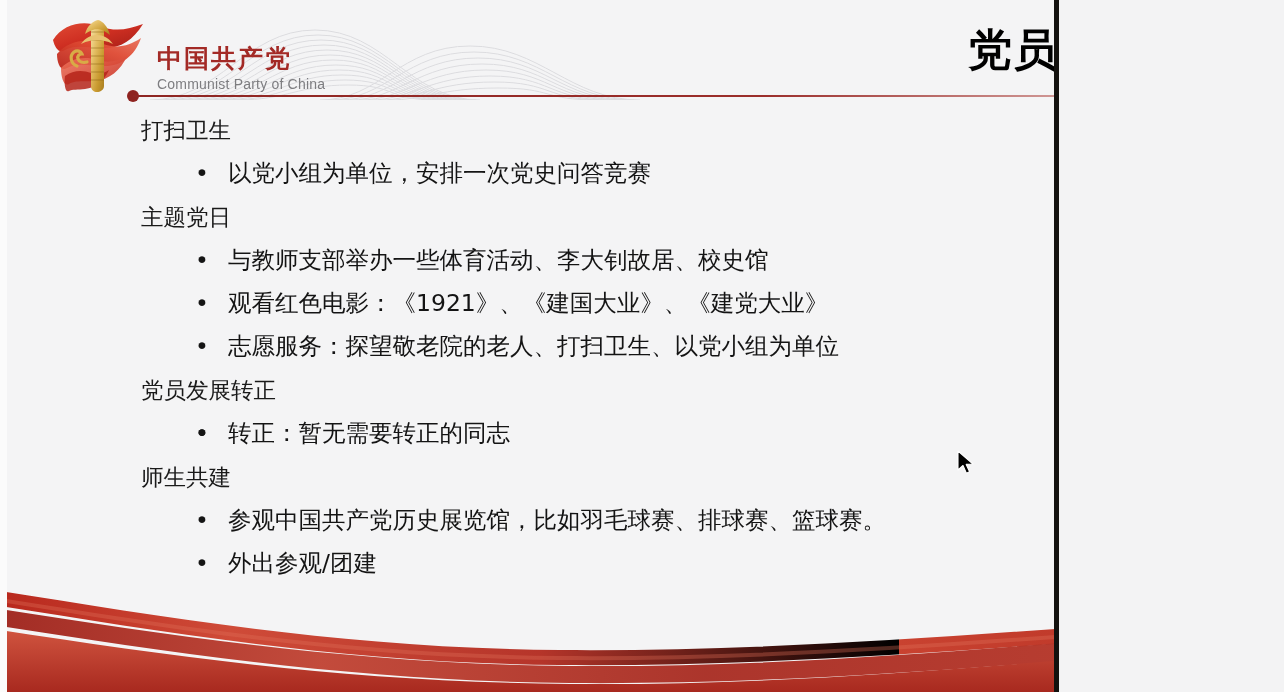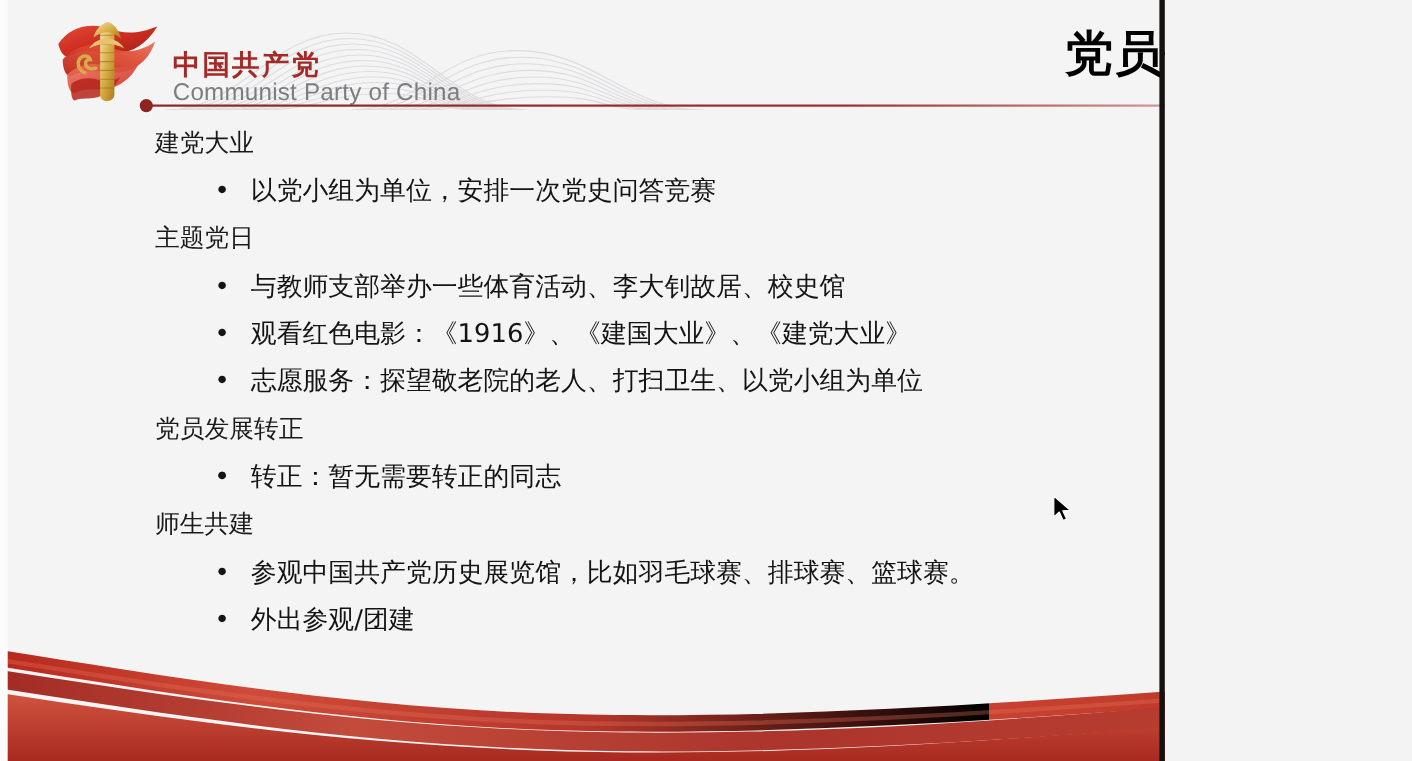--- a/index.html
+++ b/index.html
@@ -34,21 +34,21 @@
   }
   #emblem svg { display:block; width:106px; height:76px; }
 
   #brand { position:absolute; left:157px; top:44px; }
   #brand-cn {
     font-size:25px; font-weight:bold; color:#a32a26;
     letter-spacing:2px; line-height:29px;
     font-family:"DejaVu Sans","Liberation Sans",sans-serif;
   }
   #brand-en {
-    font-size:22px; color:#7d7d80; line-height:20px;
+    font-size:14px; color:#7d7d80; line-height:20px;
     margin-top:1px; letter-spacing:.2px;
     font-family:"Liberation Sans",sans-serif;
   }
 
   
   #header-waves {
     position:absolute; left:150px; top:16px; width:700px; height:84px;
     opacity:.55; z-index:-1; pointer-events:none;
   }
 
@@ -180,25 +180,25 @@
       <div id="brand-en">Communist Party of China</div>
     </div>
 
     <div id="slide-title">党员代表意见</div>
 
     <div id="header-dot"></div>
     <div id="header-rule"></div>
   </div>
 
   <div id="content">
-      <div class="lvl1">建党大业</div>
+      <div class="lvl1">打扫卫生</div>
       <div class="lvl2"><span class="bullet">•</span><span>以党小组为单位，安排一次党史问答竞赛</span></div>
       <div class="lvl1">主题党日</div>
       <div class="lvl2"><span class="bullet">•</span><span>与教师支部举办一些体育活动、李大钊故居、校史馆</span></div>
-      <div class="lvl2"><span class="bullet">•</span><span>观看红色电影：《1916》、《建国大业》、《建党大业》</span></div>
+      <div class="lvl2"><span class="bullet">•</span><span>观看红色电影：《1921》、《建国大业》、《建党大业》</span></div>
       <div class="lvl2"><span class="bullet">•</span><span>志愿服务：探望敬老院的老人、打扫卫生、以党小组为单位</span></div>
       <div class="lvl1">党员发展转正</div>
       <div class="lvl2"><span class="bullet">•</span></div>
       <div class="lvl2"><span class="bullet">•</span><span>转正：暂无需要转正的同志</span></div>
       <div class="lvl1">师生共建</div>
       <div class="lvl2"><span class="bullet">•</span><span>参观中国共产党历史展览馆，比如羽毛球赛、排球赛、篮球赛。</span></div>
       <div class="lvl2"><span class="bullet">•</span><span>外出参观/团建</span></div>
     </div>
 
   <div id="bottom-wave">

